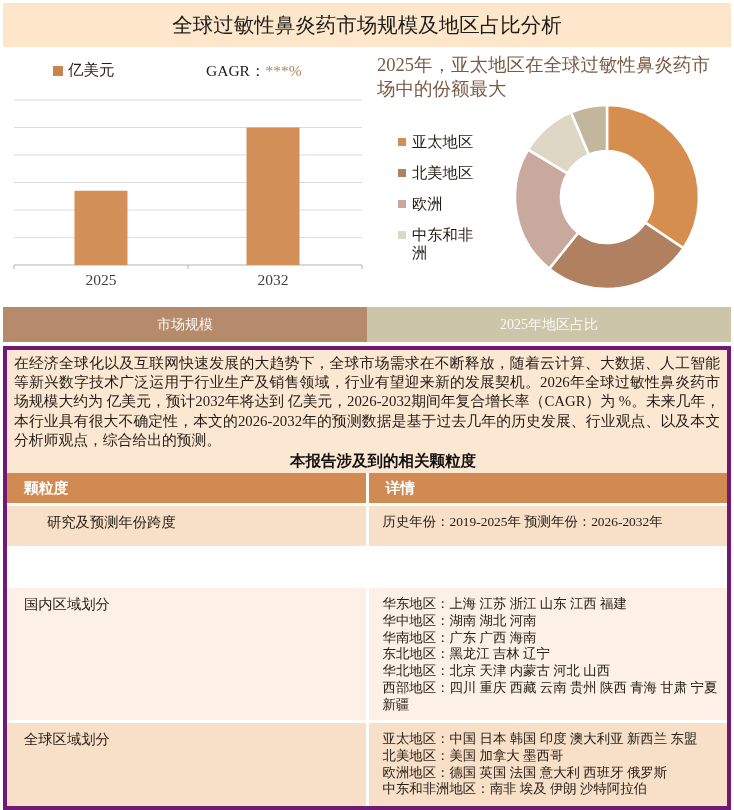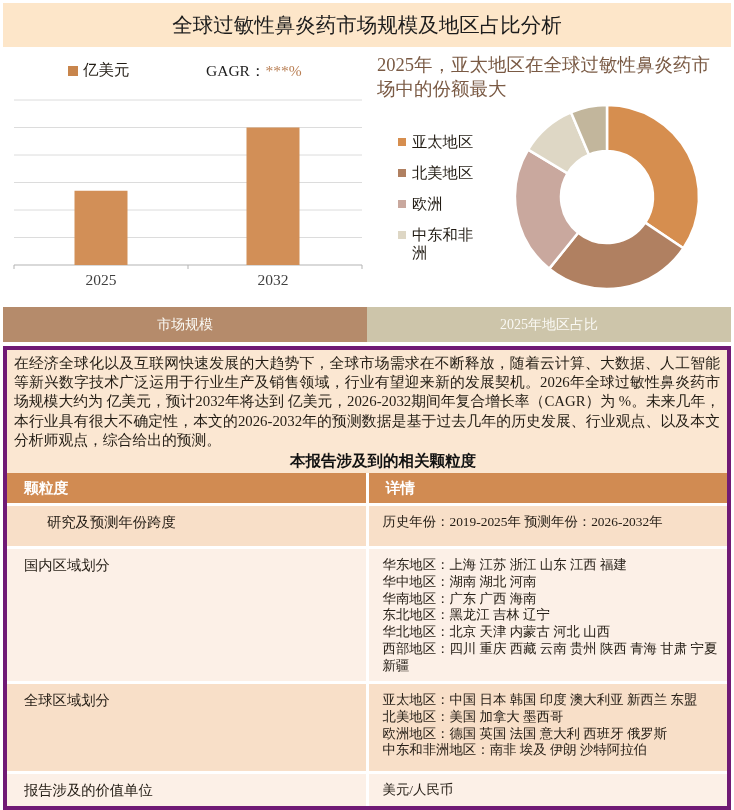--- a/index.html
+++ b/index.html
@@ -2,21 +2,21 @@
 <html><head>
 <meta charset="utf-8">
 <style>
   html,body{margin:0;padding:0;background:#fff;}
   #page{position:relative;width:734px;height:810px;background:#fff;overflow:hidden;
         font-family:"Liberation Serif","DejaVu Serif",serif;color:#221c14;}
   
   .title-bar{position:absolute;left:3px;top:3px;width:728px;height:44px;background:#fde6c9;
              text-align:center;line-height:44px;font-size:20.5px;color:#1c1c1c;}
   
-  .bar-legend{position:absolute;left:68px;top:60px;display:flex;align-items:center;gap:5px;font-size:15.5px;}
+  .bar-legend{position:absolute;left:53px;top:60px;display:flex;align-items:center;gap:5px;font-size:15.5px;}
   .legend-sq{width:10px;height:10px;background:#c8854c;}
   .cagr{position:absolute;left:206px;top:61px;font-size:15.5px;color:#1c1c1c;}
   .cagr .stars{color:#b97f54;}
   .bar-svg{position:absolute;left:12px;top:50px;}
   
   .pie-title{position:absolute;left:377px;top:54px;width:350px;font-size:18.5px;line-height:23.5px;color:#7a5a44;}
   .donut-svg{position:absolute;left:370px;top:50px;}
   .pie-legend{position:absolute;left:398px;top:133px;width:120px;}
   .pie-legend .pl-item{display:flex;align-items:flex-start;gap:6px;margin-bottom:13px;font-size:15.3px;line-height:18px;}
   .pie-legend .pl-sq{width:8px;height:8px;margin-top:5px;flex:0 0 8px;}
@@ -33,21 +33,21 @@
   .table-title{margin-top:1px;text-align:center;font-weight:700;font-size:15.5px;line-height:20px;color:#111;padding-left:32px;}
   .itable{margin-top:2px;background:#fff;display:flex;flex-direction:column;gap:3px;}
   .itable .trow{display:grid;grid-template-columns:calc(50% - 1.5px) calc(50% - 1.5px);gap:3px;}
   .itable .th{background:#d18b52;color:#fff;font-weight:700;font-size:14.8px;height:30px;
               line-height:30px;padding-left:17px;box-sizing:border-box;}
   .itable .cell{padding:8px 8px 6px 17px;box-sizing:border-box;font-size:14.3px;line-height:16.8px;color:#272018;}
   .itable .cell.detail{font-size:13.4px;padding-left:14px;}
   .itable .trow.odd  .cell{background:#f8dfc8;}
   .itable .trow.even .cell{background:#fcf0e7;}
   .r1 .cell{min-height:40px;padding-left:40px;}
-  .r2 .cell{min-height:132px;}
+  .r2 .cell{min-height:132px;margin-top:39px;}
   .r3 .cell{min-height:87px;}
   .r4 .cell{min-height:60px;}
 </style>
 </head>
 <body>
 
 <div id="page">
 
   <div class="title-bar">全球过敏性鼻炎药市场规模及地区占比分析</div>
 

